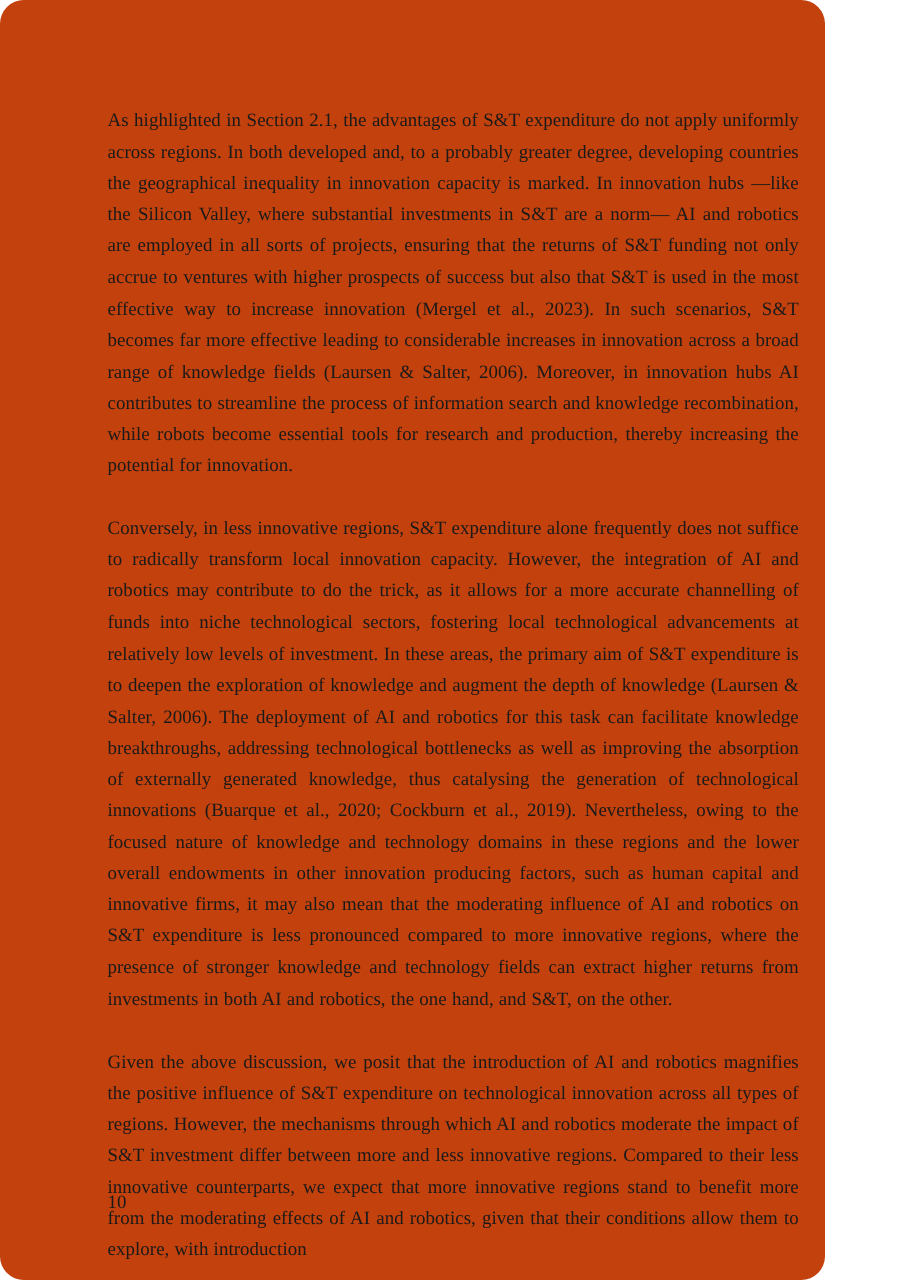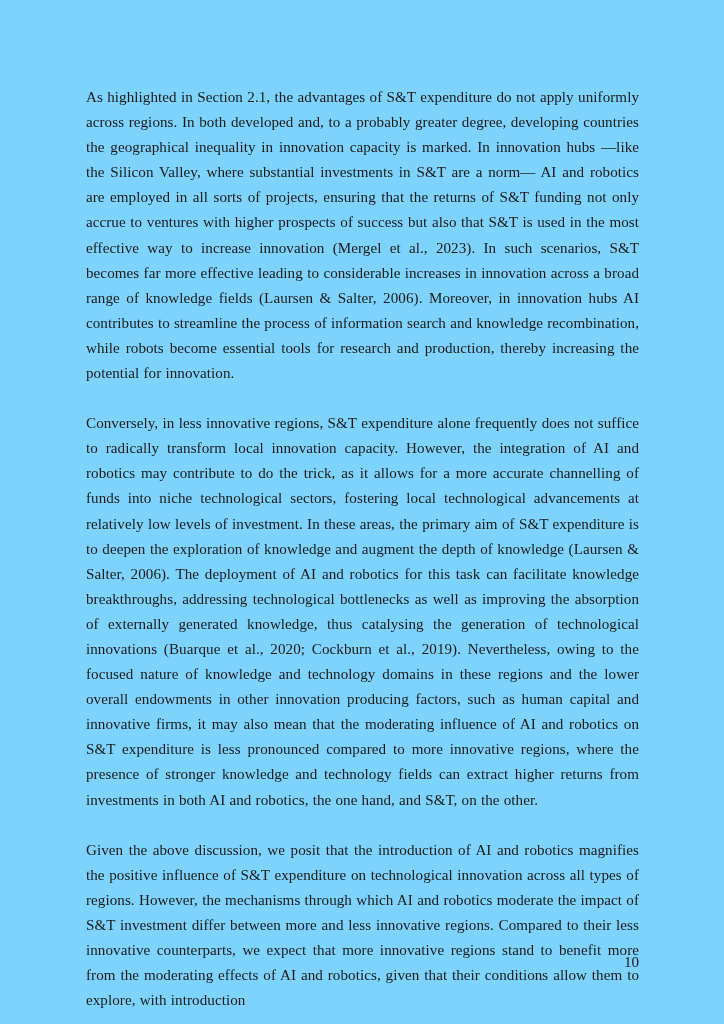--- a/index.html
+++ b/index.html
@@ -12,24 +12,25 @@
     height: 1024px;
     position: relative;
     font-family: "Liberation Serif", "DejaVu Serif", serif;
     color: #1a1a1a;
     -webkit-font-smoothing: antialiased;
   }
   .page {
     position: absolute;
     left: 0;
     top: 0;
-    width: 724px;
+    width: 660px;
     height: 1024px;
-    background: #7dd3fc;
+    background: #c2410c;
     overflow: hidden;
+    border-radius: 19px;
   }
   .text-column {
     position: absolute;
     left: 86px;
     top: 85px;
     width: 553px;
   }
   p.body-paragraph {
     margin: 0 0 25px 0;
     font-size: 15.1px;
@@ -41,21 +42,21 @@
     hyphens: none;
   }
   p.body-paragraph:last-child {
     margin-bottom: 4px;
   }
   .page-number {
     position: absolute;
     left: 86px;
     top: 951px;
     width: 553px;
-    text-align: right;
+    text-align: left;
     font-size: 15.1px;
     line-height: 22px;
     color: #1a1a1a;
   }
 </style>
 </head>
 <body>
 
 <div class="page">
 

